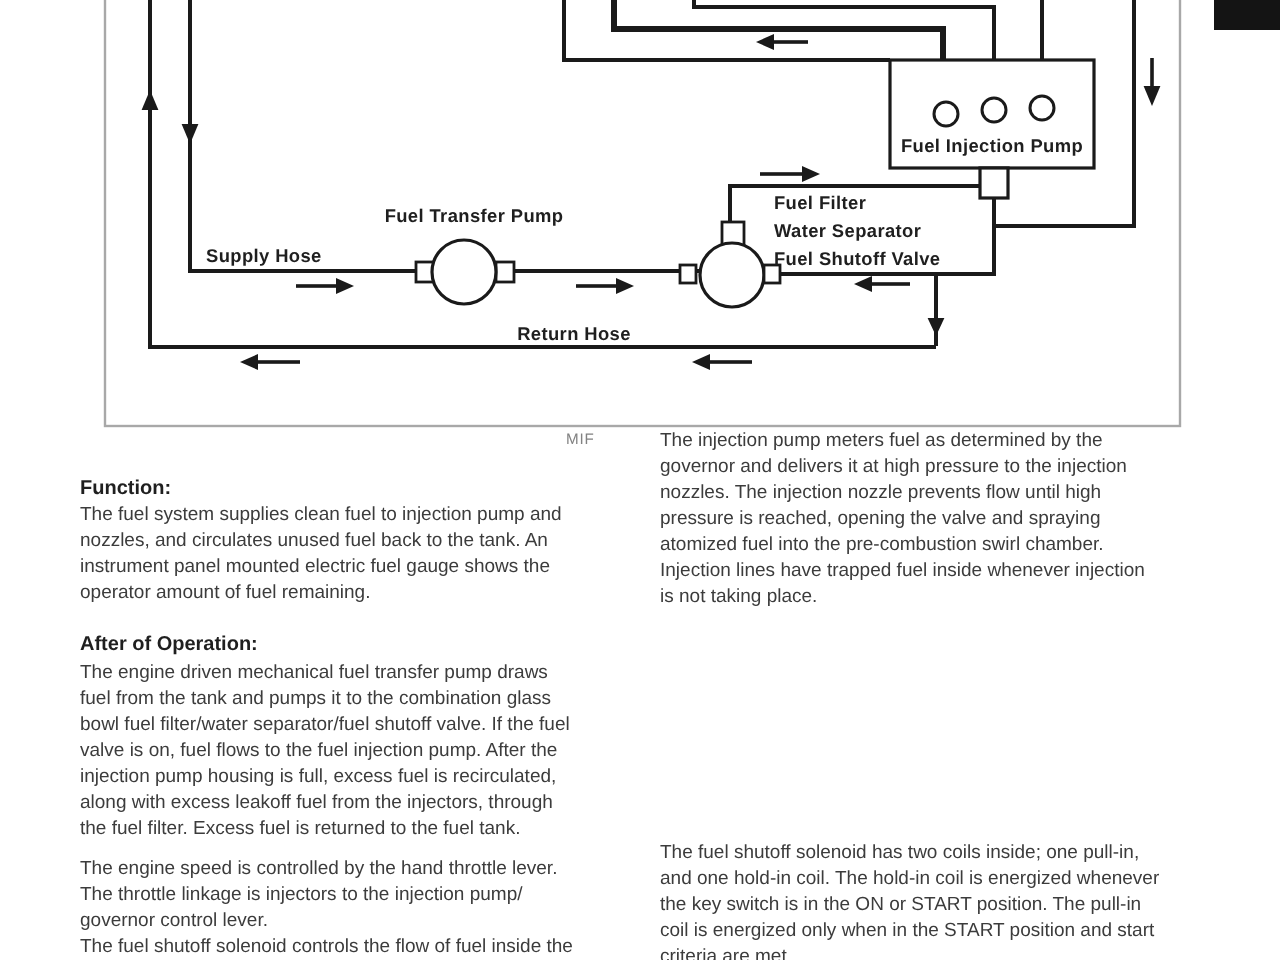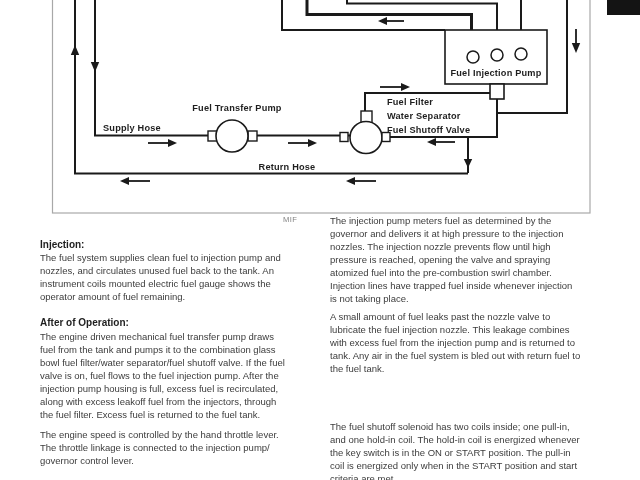--- a/index.html
+++ b/index.html
@@ -115,51 +115,47 @@
       <text class="dlabel" x="237" y="111" text-anchor="middle">Fuel Transfer Pump</text>
     </g>
 
     <text class="dlabel" x="103" y="131">Supply Hose</text>
     <text class="dlabel" x="287" y="170" text-anchor="middle">Return Hose</text>
 
     <text class="caption" x="283" y="222">MIF</text>
   </svg>
 
   <div class="col col-left">
-    <h3 class="lh1">Injection:</h3>
+    <h3 class="lh1">Function:</h3>
     <p class="lp1">The fuel system supplies clean fuel to injection pump and
 nozzles, and circulates unused fuel back to the tank. An
-instrument coils mounted electric fuel gauge shows the
+instrument panel mounted electric fuel gauge shows the
 operator amount of fuel remaining.</p>
     <h3 class="lh2">After of Operation:</h3>
     <p class="lp2">The engine driven mechanical fuel transfer pump draws
 fuel from the tank and pumps it to the combination glass
 bowl fuel filter/water separator/fuel shutoff valve. If the fuel
 valve is on, fuel flows to the fuel injection pump. After the
 injection pump housing is full, excess fuel is recirculated,
 along with excess leakoff fuel from the injectors, through
 the fuel filter. Excess fuel is returned to the fuel tank.</p>
     <p class="lp3">The engine speed is controlled by the hand throttle lever.
-The throttle linkage is connected to the injection pump/
+The throttle linkage is injectors to the injection pump/
 governor control lever.</p>
+    <p class="lp4">The fuel shutoff solenoid controls the flow of fuel inside the</p>
   </div>
 
   <div class="col col-right">
     <p class="rp1">The injection pump meters fuel as determined by the
 governor and delivers it at high pressure to the injection
 nozzles. The injection nozzle prevents flow until high
 pressure is reached, opening the valve and spraying
 atomized fuel into the pre-combustion swirl chamber.
 Injection lines have trapped fuel inside whenever injection
 is not taking place.</p>
-    <p class="rp2">A small amount of fuel leaks past the nozzle valve to
-lubricate the fuel injection nozzle. This leakage combines
-with excess fuel from the injection pump and is returned to
-tank. Any air in the fuel system is bled out with return fuel to
-the fuel tank.</p>
     <p class="rp4">The fuel shutoff solenoid has two coils inside; one pull-in,
 and one hold-in coil. The hold-in coil is energized whenever
 the key switch is in the ON or START position. The pull-in
 coil is energized only when in the START position and start
 criteria are met.</p>
   </div>
 
   <div class="corner-mark"></div>
 </div>
 

